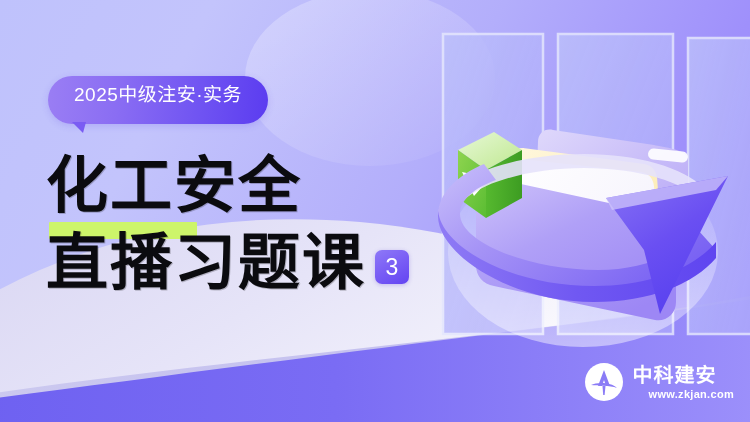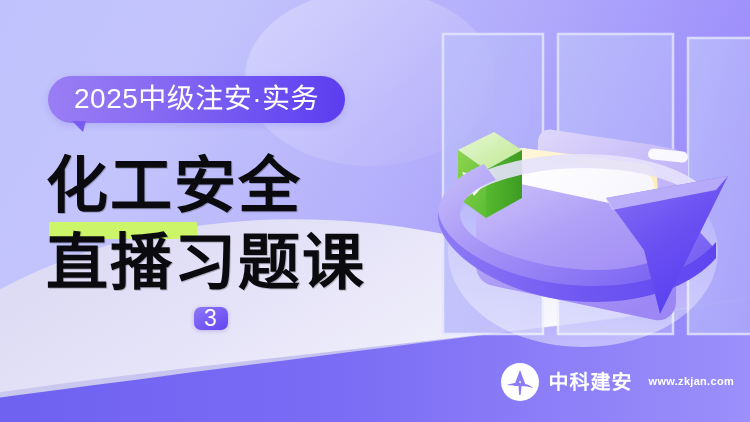--- a/index.html
+++ b/index.html
@@ -14,36 +14,36 @@
     background:linear-gradient(118deg,#bfc2fc 0%,#c3c4fc 22%,#b3aefb 52%,#9f90fb 78%,#9a88fa 100%);
   }
   
   .bg-layer{position:absolute;inset:0;overflow:hidden;}
   .bg-layer svg{position:absolute;top:0;left:0;width:750px;height:422px;display:block;}
 
   
   .tag-wrap{position:absolute;left:48px;top:76px;z-index:30;}
   .tag{
     position:relative;display:inline-block;
-    padding:9px 26px 10px 26px;
+    padding:9px 26px 20px 26px;
     border-radius:26px;
     background:linear-gradient(95deg,#9a7ef4 0%,#8a6df3 32%,#6f53f2 70%,#5b3cf0 100%);
-    color:#fff;font-size:28px;line-height:1;letter-spacing:.5px;
+    color:#fff;font-size:19px;line-height:1;letter-spacing:.5px;
     white-space:nowrap;font-weight:400;
     box-shadow:0 2px 7px rgba(90,60,220,.18);
   }
   .tag-tail{
     position:absolute;left:24px;bottom:-9px;width:0;height:0;
     border-left:11px solid transparent;border-right:3px solid transparent;
     border-top:11px solid #7a5cf3;
   }
   
   .headline{position:absolute;left:46px;top:150px;z-index:30;}
   .hl-row{position:relative;height:75px;}
-  .hl-row2{position:relative;height:72px;margin-top:2px;display:flex;align-items:center;flex-direction:column;}
+  .hl-row2{position:relative;height:72px;margin-top:2px;display:flex;align-items:center;}
   .hl-text{
     position:relative;z-index:3;
     font-family:"DejaVu Serif","Liberation Serif",serif;
     font-weight:700;font-size:62px;line-height:72px;
     color:#0b0b0f;letter-spacing:2px;white-space:nowrap;
     text-shadow:1px 1px 0 rgba(0,0,0,.22);
   }
   .hl-highlight{
     position:absolute;left:3px;top:72px;width:148px;height:17px;
     background:#cdf56a;z-index:1;border-radius:1px;
@@ -59,21 +59,21 @@
   }
   
   .illus{position:absolute;left:398px;top:2px;width:352px;height:352px;z-index:20;}
   .illus svg{display:block;width:352px;height:352px;}
   
   .logo{
     position:absolute;right:16px;bottom:20px;z-index:40;
     display:flex;align-items:center;gap:9px;
   }
   .logo-mark{width:40px;height:40px;flex:0 0 40px;}
-  .logo-txt{display:flex;flex-direction:row;line-height:1;}
+  .logo-txt{display:flex;flex-direction:column;line-height:1;}
   .logo-name{
     font-family:"DejaVu Sans","Liberation Sans",sans-serif;
     font-size:20px;font-weight:700;color:#fff;letter-spacing:1px;
   }
   .logo-url{
     font-family:"Liberation Sans",sans-serif;
     font-size:11px;font-weight:700;color:#fff;letter-spacing:.3px;margin-top:4px;padding-left:16px;
   }
 </style>
 </head>

